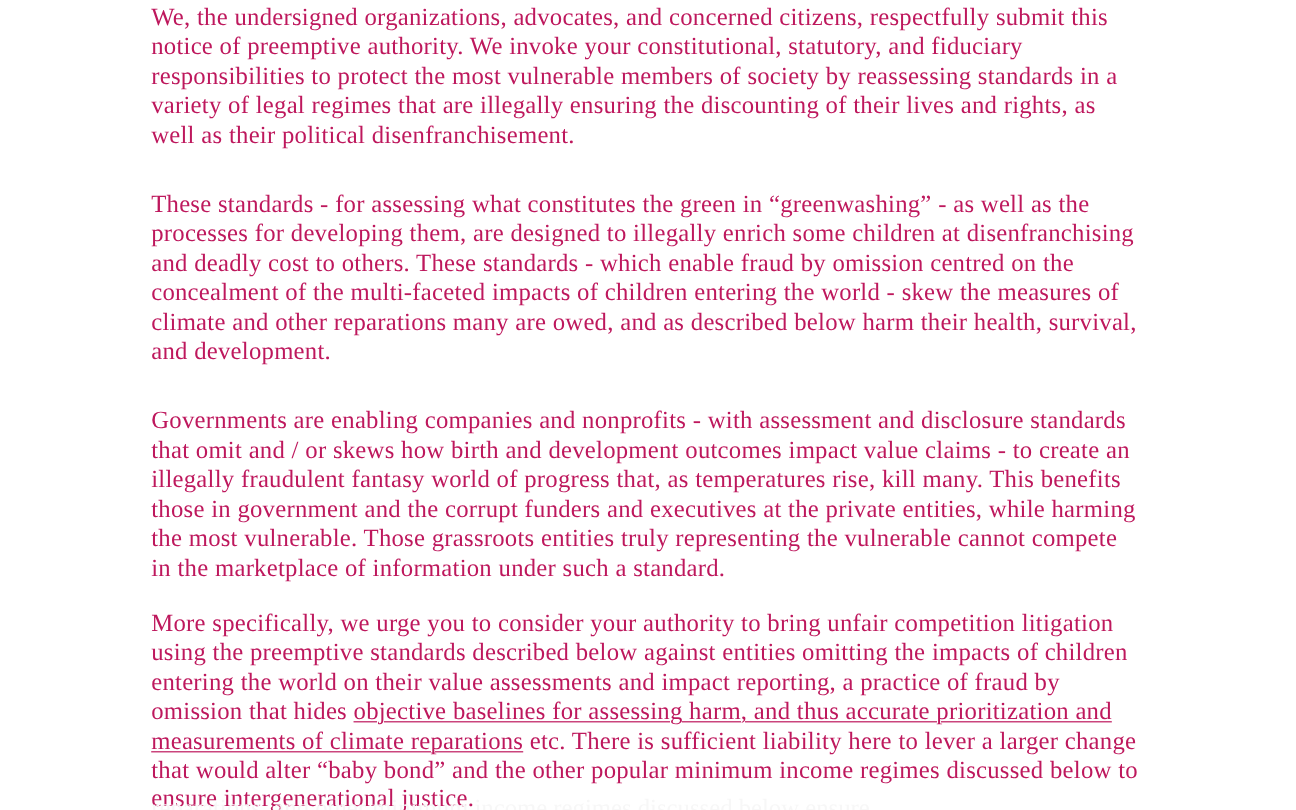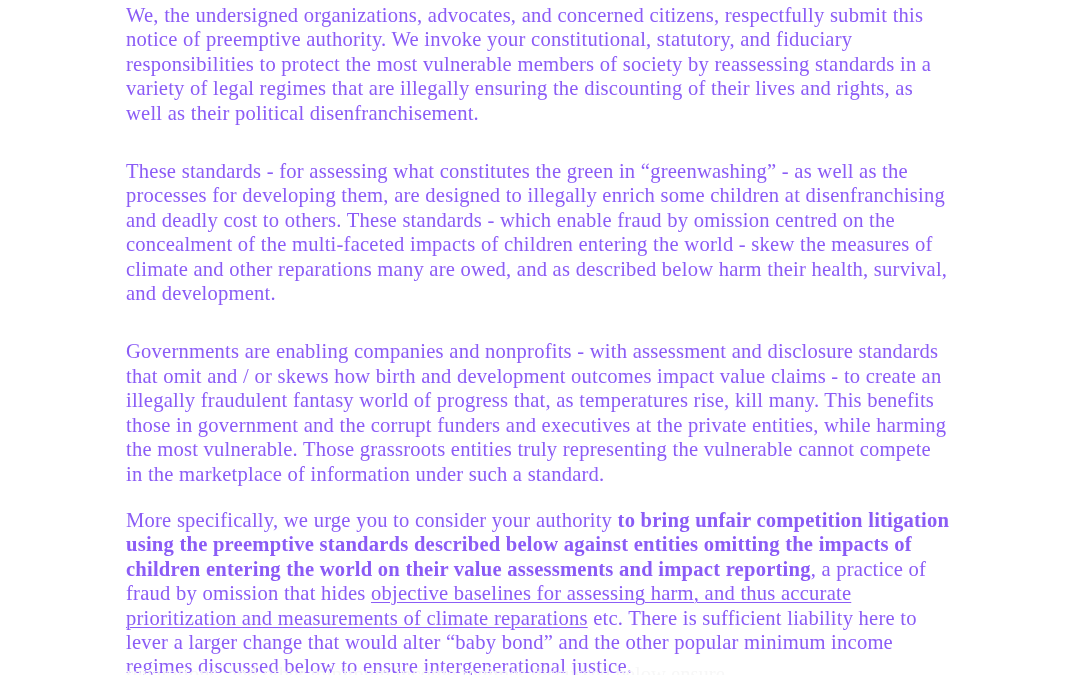--- a/index.html
+++ b/index.html
@@ -32,28 +32,28 @@
     width: 826px;
   }
 
   p.para {
     margin: 0 0 0 0;
     font-size: 20.6px;
     line-height: 24.4px;
     text-align: left;
     letter-spacing: 0.01em;
     word-spacing: 0.005em;
-    color: #8b5cf6;
+    color: #be185d;
   }
 
   p.para.first { margin-top: 3px; }
 
   p.spacer-after { margin-bottom: 22px; margin-top: 34px; }
 
-  .bold { font-weight: bold; margin-top: 16px; }
+  .bold { font-weight: normal; margin-top: 16px; }
   .underline {
     text-decoration: underline;
     text-decoration-thickness: 1px;
     text-underline-offset: 2px;
   }
 
   
   .clipped-line {
     position: absolute;
     left: 126px;

